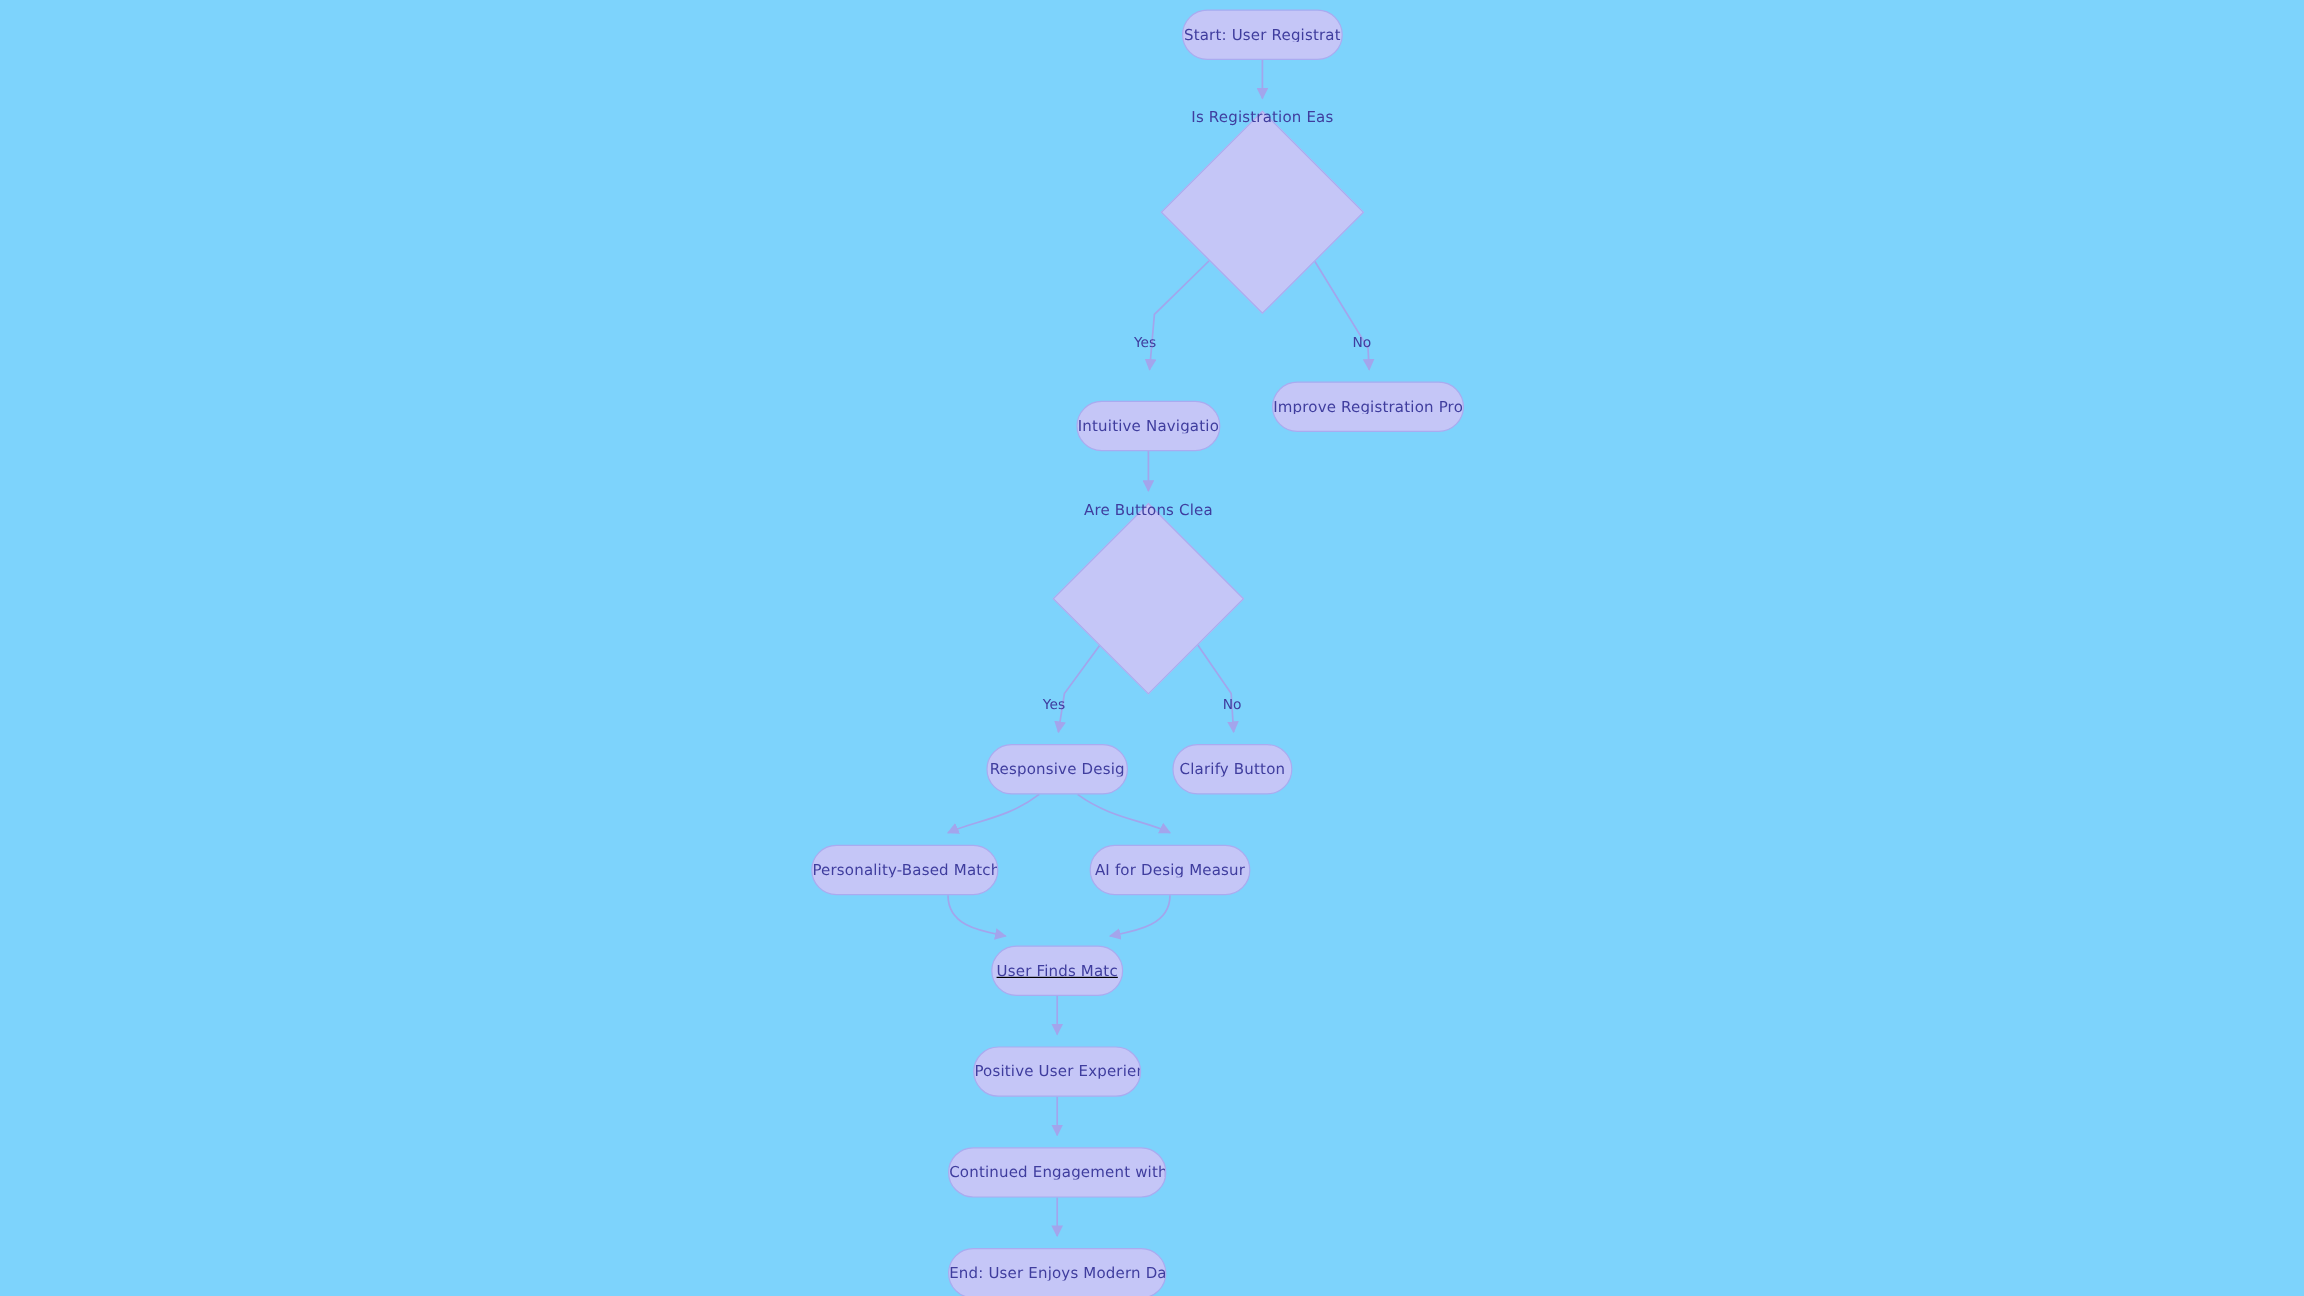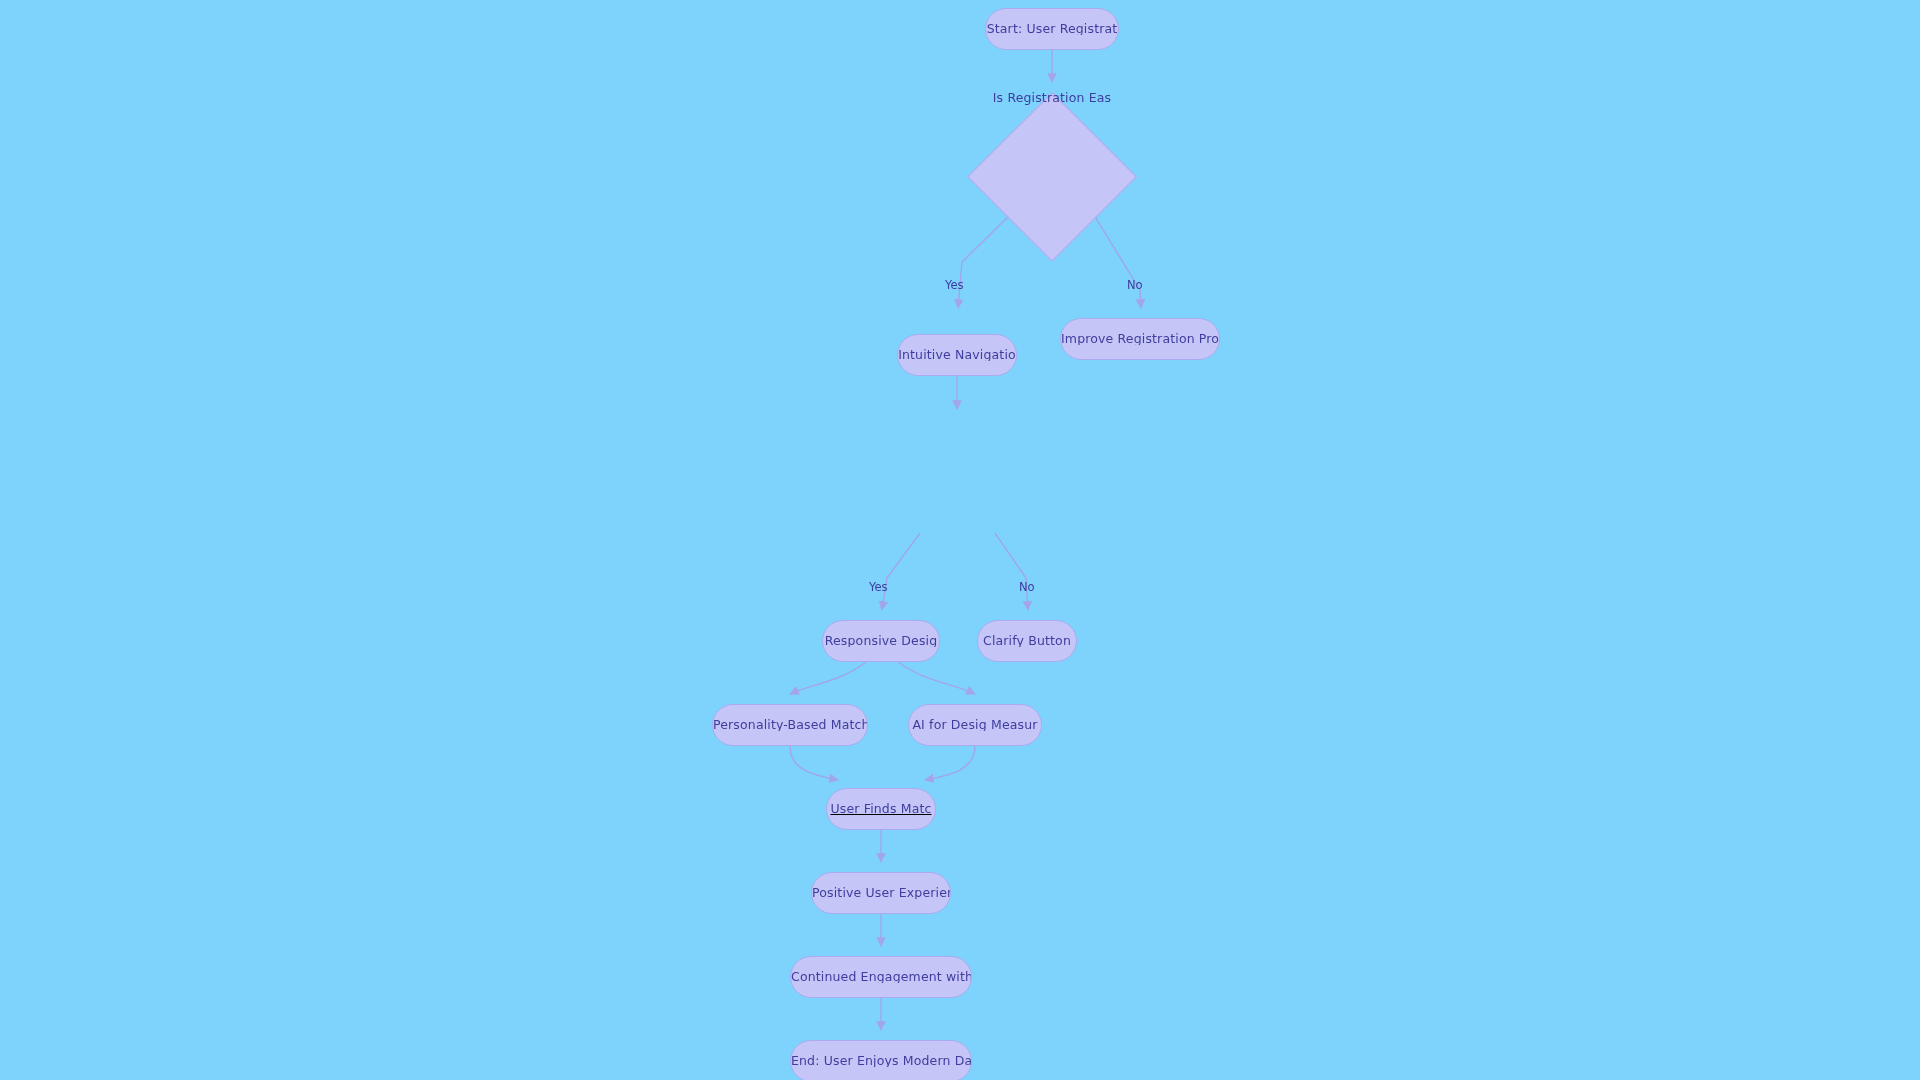--- a/index.html
+++ b/index.html
@@ -127,30 +127,34 @@
   </div>
 
   <div class="node" style="left:897px; top:334px; width:120px; height:42px;">
     <span class="node-label">Intuitive Navigatio</span>
   </div>
 
   <div class="node" style="left:1060px; top:318px; width:160px; height:42px;">
     <span class="node-label">Improve Registration Proc</span>
   </div>
 
+  <div class="diamond" style="left:877px; top:419px; width:160px; height:160px;">
+    <div class="diamond-shape"></div>
+    <span class="node-label">Are Buttons Clea</span>
+  </div>
 
   <div class="node" style="left:822px; top:620px; width:118px; height:42px;justify-content:center;">
     <span class="node-label">Responsive Desig</span>
   </div>
 
   <div class="node" style="left:977px; top:620px; width:100px; height:42px;">
     <span class="node-label">Clarify Button</span>
   </div>
 
-  <div class="node" style="left:712px; top:704px; width:156px; height:42px;">
+  <div class="node" style="left:676px; top:704px; width:156px; height:42px;">
     <span class="node-label">Personality-Based Match</span>
   </div>
 
   <div class="node" style="left:908px; top:704px; width:134px; height:42px;">
     <span class="node-label">AI for Desig Measur</span>
   </div>
 
   <div class="node" style="left:826px; top:788px; width:110px; height:42px;text-decoration:underline;">
     <span class="node-label">User Finds Matc</span>
   </div>

